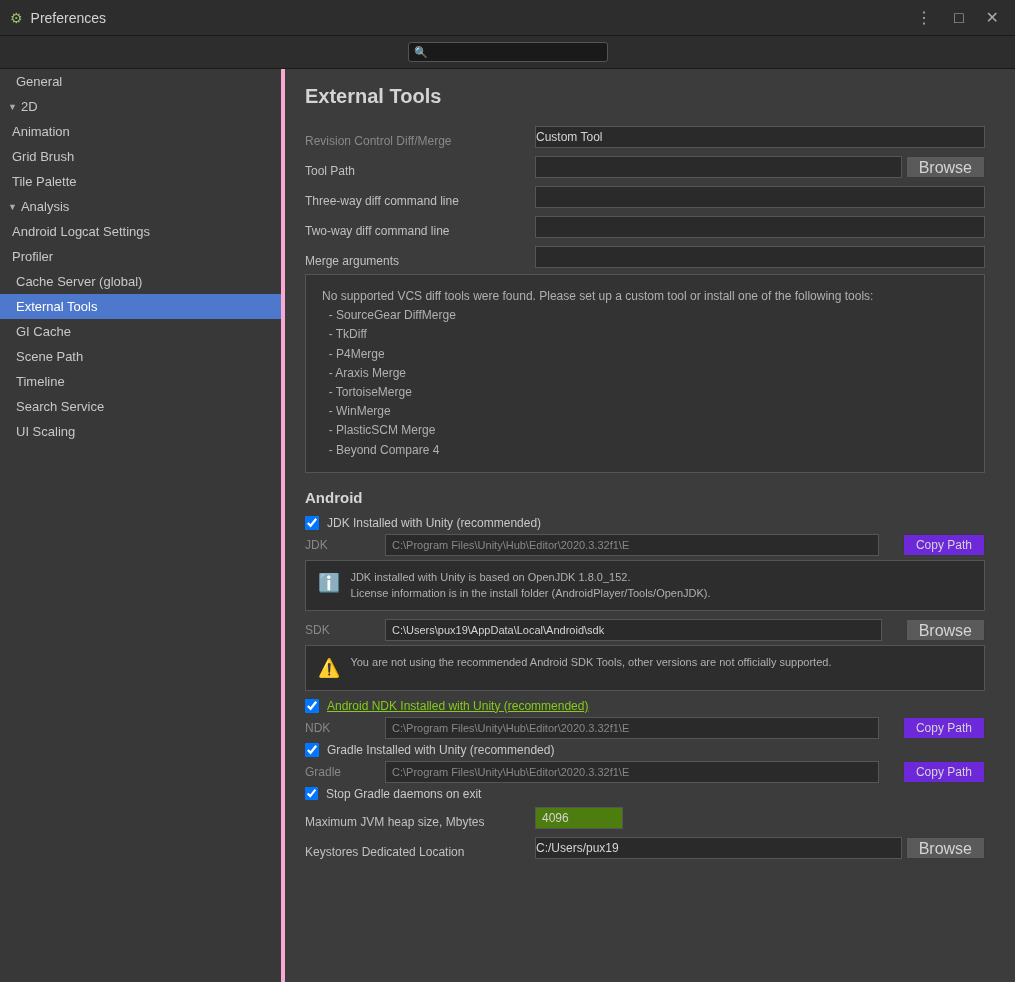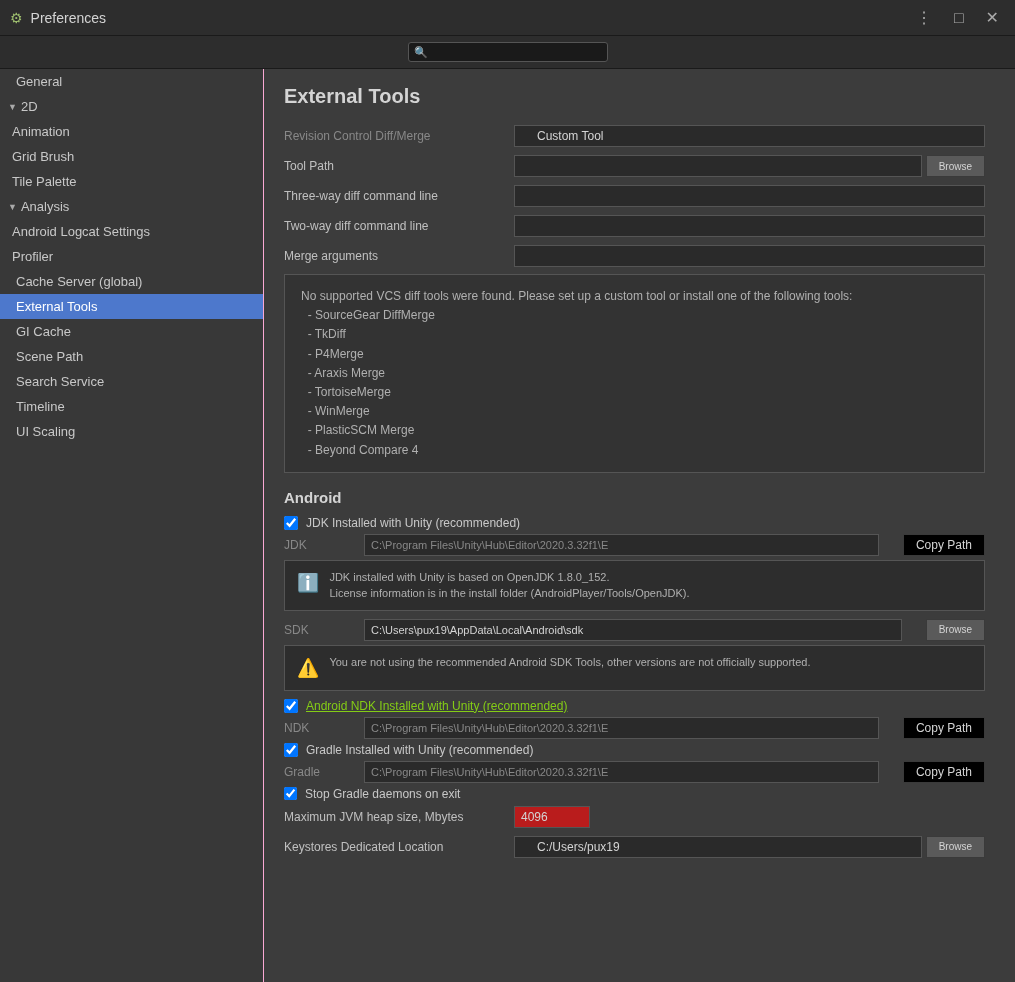--- a/index.html
+++ b/index.html
@@ -78,23 +78,23 @@
     }
 
     
     .main-layout {
       display: flex;
       height: calc(982px - 36px - 32px);
     }
 
     
     .sidebar {
-      width: 264px;
+      width: 285px;
       background: #383838;
-      border-right: 1px solid #f9a8d4;
+      border-right: 4px solid #f9a8d4;
       overflow-y: auto;
       flex-shrink: 0;
     }
     .sidebar-item {
       padding: 5px 12px 5px 16px;
       cursor: pointer;
       color: #c8c8c8;
       font-size: 13px;
     }
     .sidebar-item.active { background: #4d78cc; color: #fff; }
@@ -124,63 +124,63 @@
     .section-title {
       font-size: 20px;
       font-weight: 600;
       color: #d4d4d4;
       margin-bottom: 16px;
     }
 
     
     .form-row {
       display: flex;
-      align-items: center;
+      align-items: flex-end;
       margin-bottom: 6px;
       min-height: 24px;
     }
     .form-label {
       width: 230px;
       flex-shrink: 0;
       color: #c0c0c0;
       font-size: 12px;
     }
     .form-input {
       flex: 1;
       background: #2a2a2a;
       border: 1px solid #555;
       color: #d4d4d4;
-      padding: 2px 22px;
+      padding: 2px 0;
       font-size: 12px;
       height: 22px;
       outline: none;
     }
     .form-input-short {
-      width: 76px;
-      background: #b91c1c;
+      width: 88px;
+      background: #4d7c0f;
       border: 1px solid #555;
       color: #d4d4d4;
       padding: 2px 6px;
       font-size: 12px;
       height: 22px;
       outline: none;
     }
     .btn {
       background: #5a5a5a;
       border: 1px solid #3a3a3a;
       color: #d4d4d4;
       padding: 2px 12px;
-      font-size: 10px;
+      font-size: 16px;
       cursor: pointer;
       height: 22px;
       margin-left: 4px;
       white-space: nowrap;
     }
     .btn-copy {
-      background: #000000;
+      background: #6d28d9;
       border: 1px solid #3a3a3a;
       color: #d4d4d4;
       padding: 2px 12px;
       font-size: 12px;
       cursor: pointer;
       height: 22px;
       margin-left: 4px;
       white-space: nowrap;
     }
 
@@ -360,24 +360,24 @@
     <div class="sidebar-item active">
       <span>External Tools</span>
     </div>
     <div class="sidebar-item">
       <span>GI Cache</span>
     </div>
     <div class="sidebar-item">
       <span>Scene Path</span>
     </div>
     <div class="sidebar-item">
+      <span>Timeline</span>
+    </div>
+    <div class="sidebar-item">
       <span>Search Service</span>
-    </div>
-    <div class="sidebar-item">
-      <span>Timeline</span>
     </div>
     <div class="sidebar-item">
       <span>UI Scaling</span>
     </div>
   </div>
 
   <div class="content">
     <div class="content-inner">
 
       <div class="section-title">External Tools</div>

